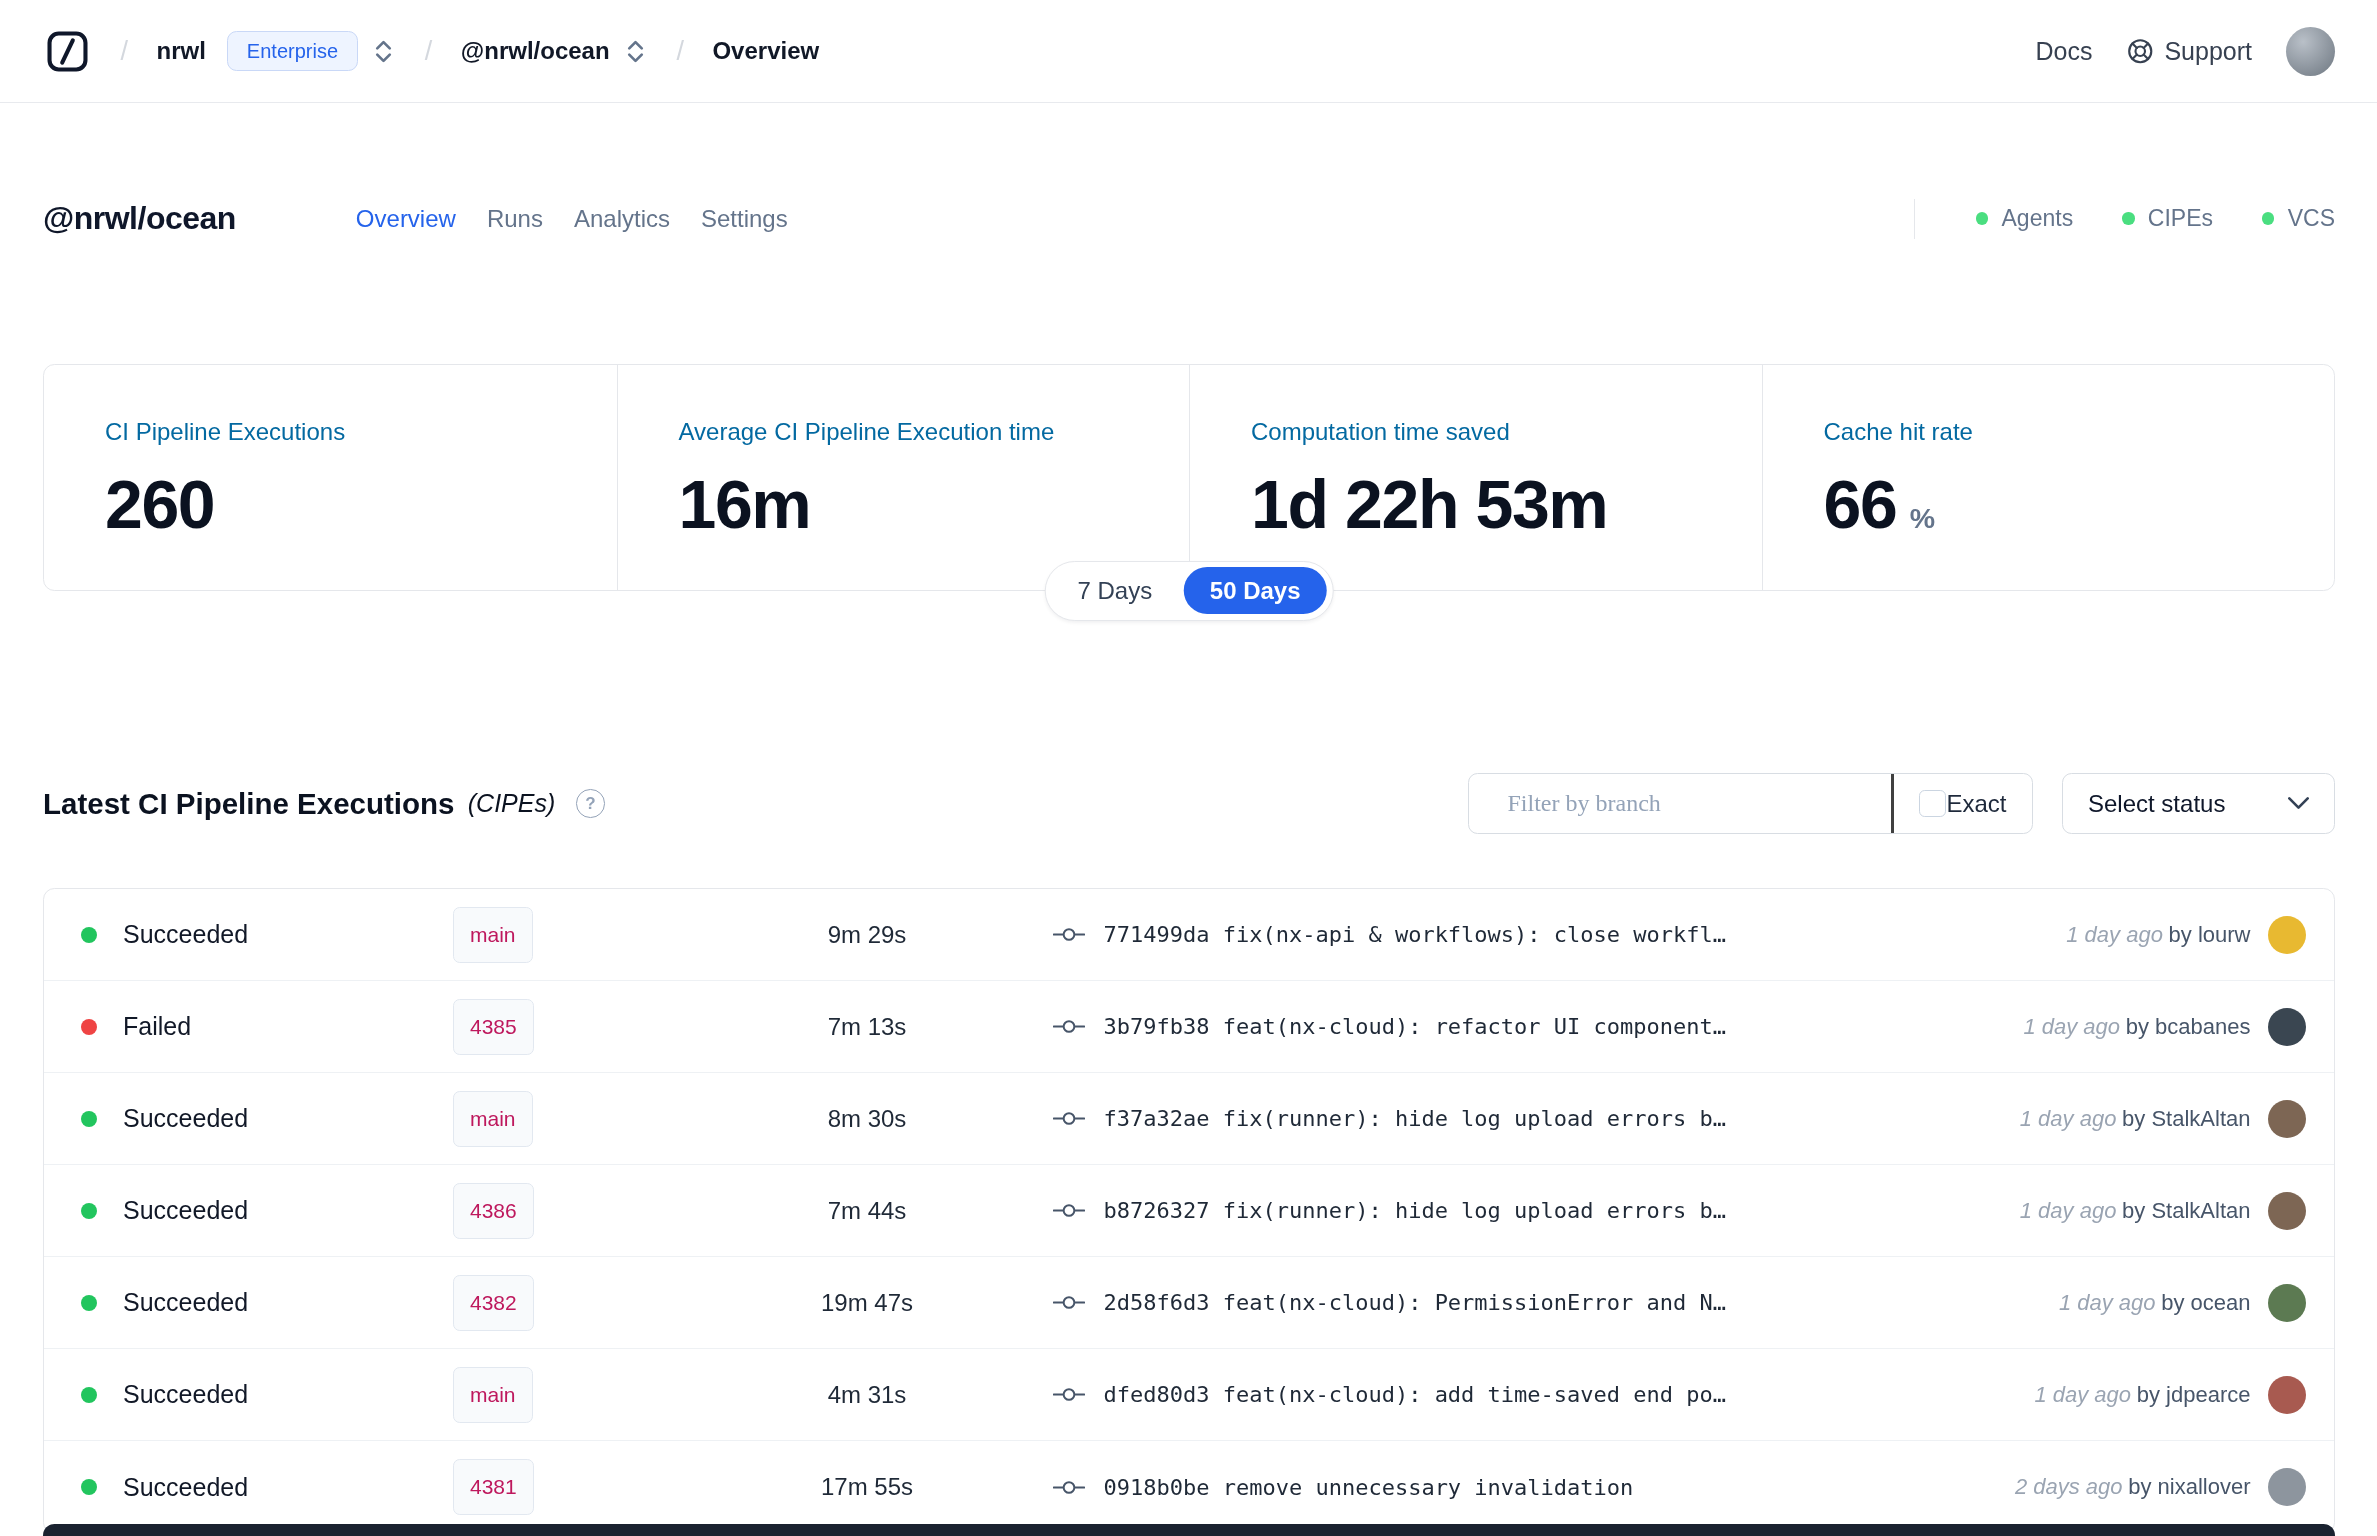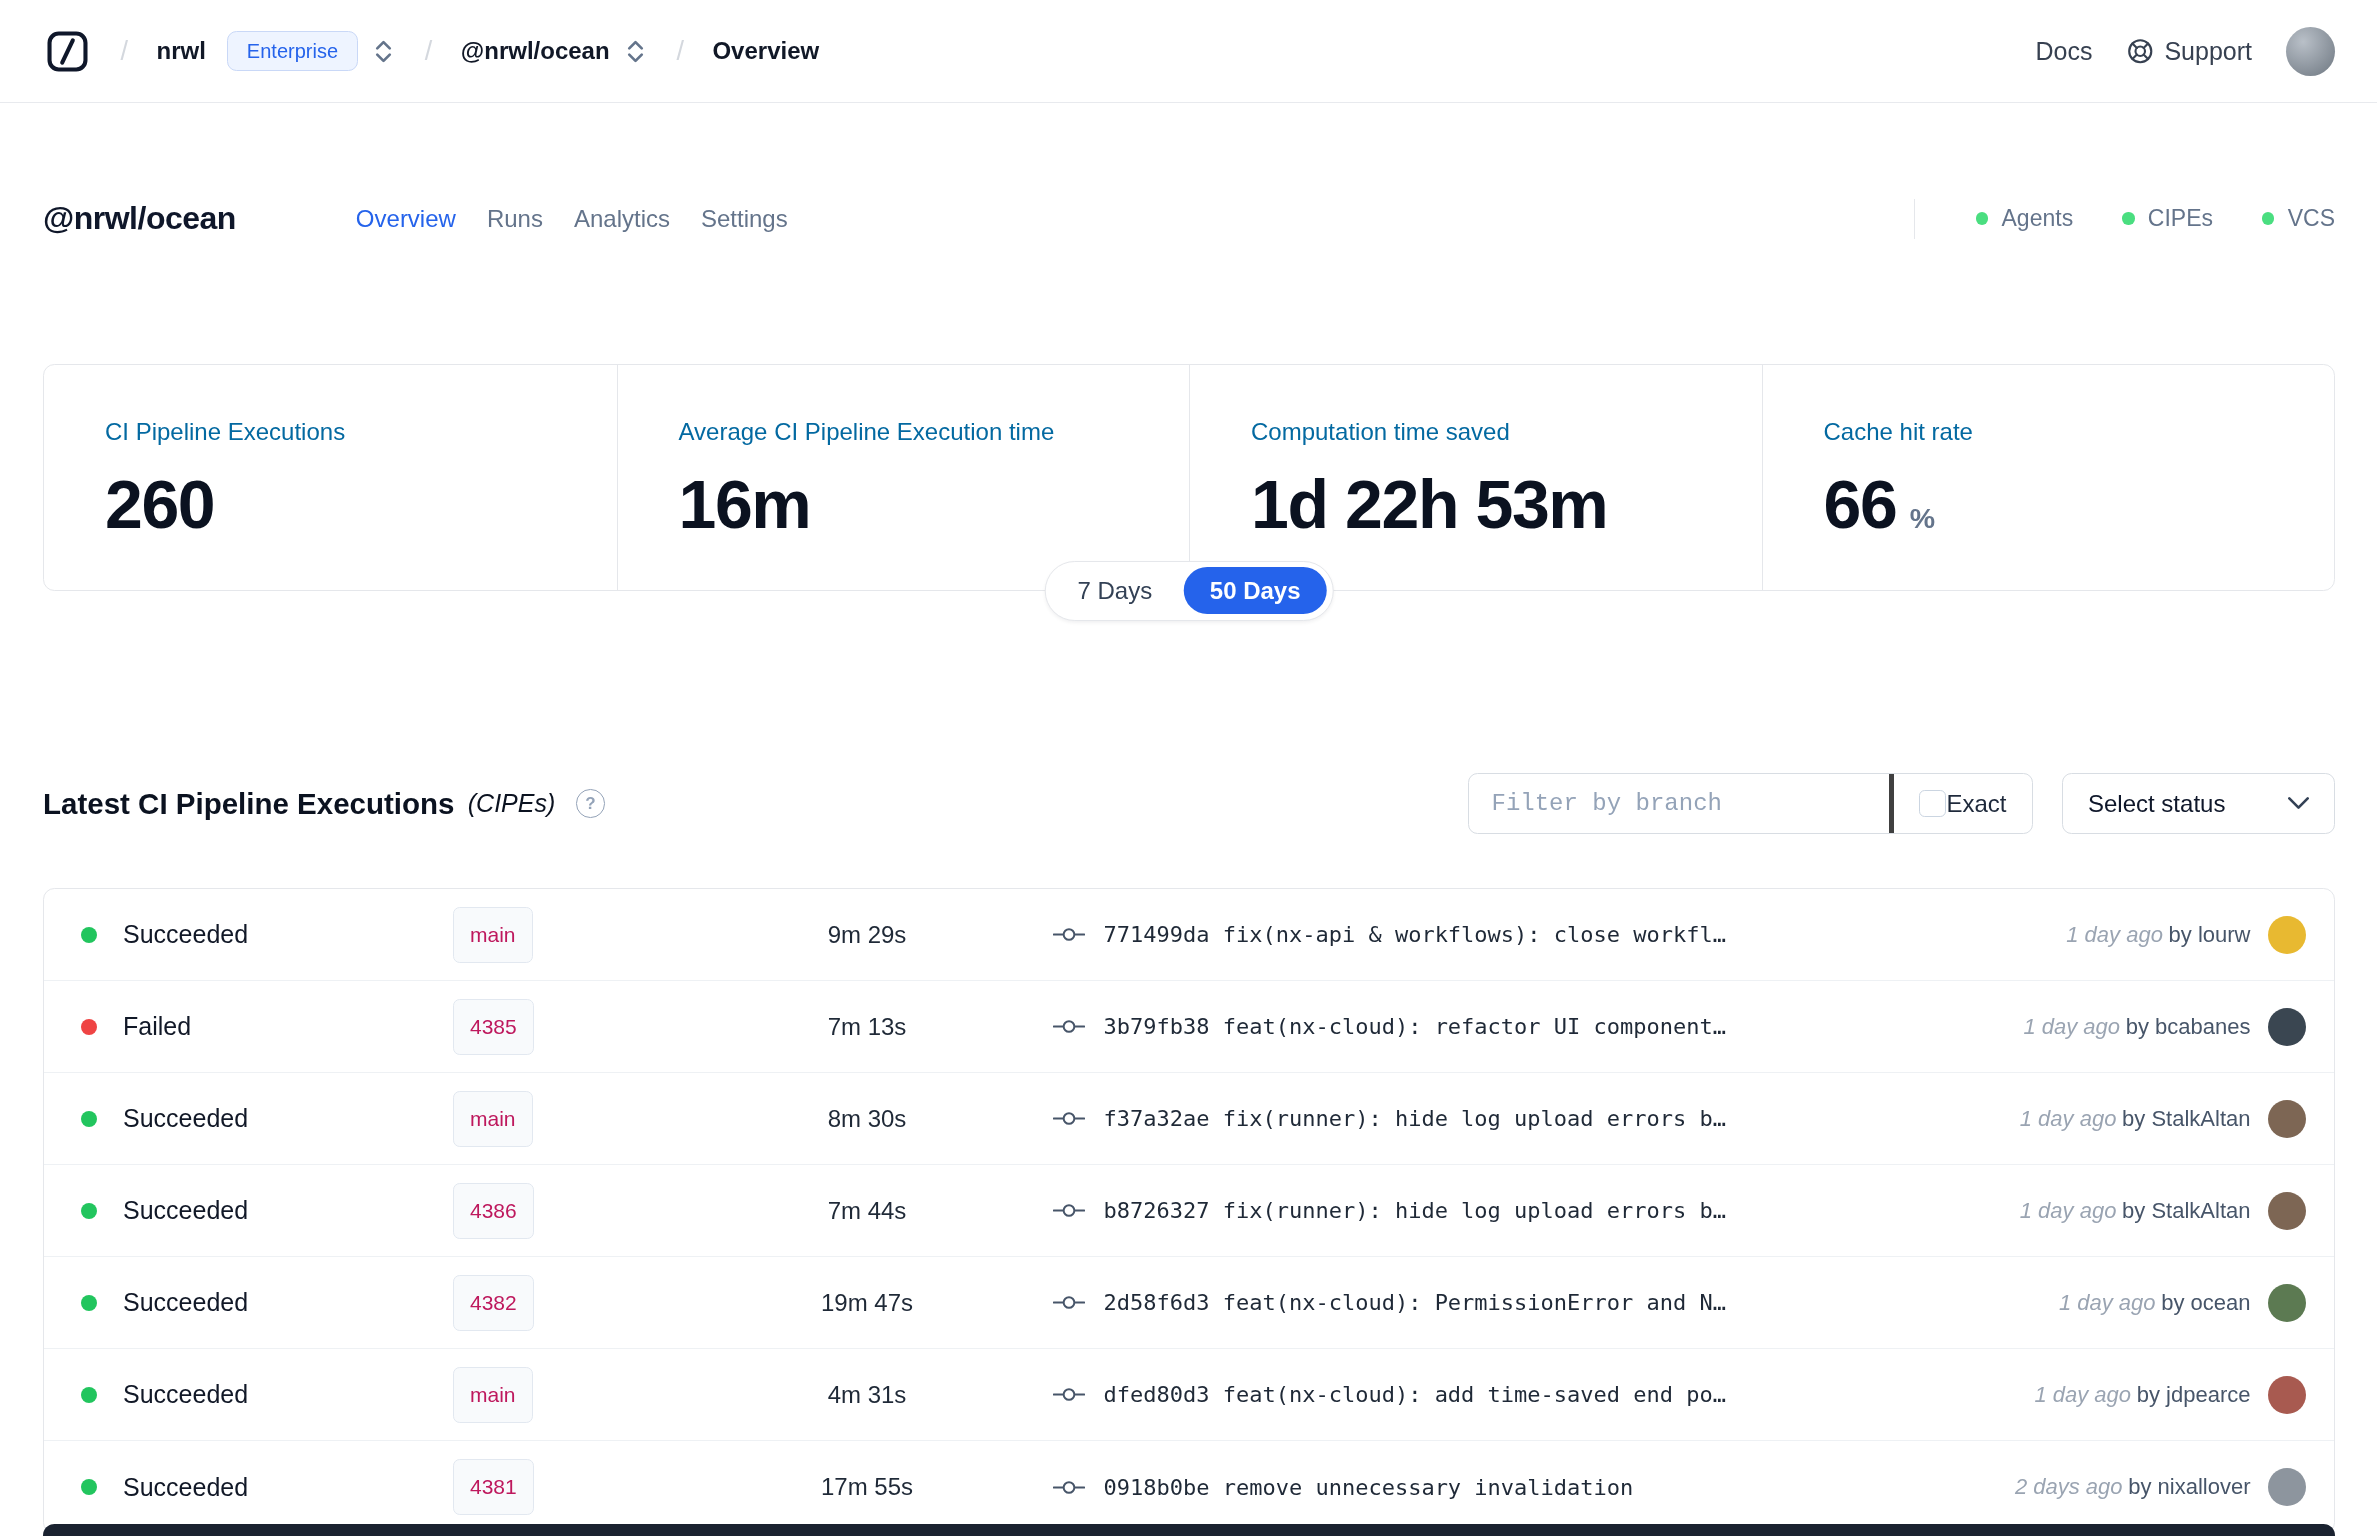--- a/index.html
+++ b/index.html
@@ -46,23 +46,23 @@
   .range-btn.active { background:#2563eb; color:#fff; font-weight:600; }
 
   
   .cipe-header { margin:182px 43px 0; display:flex; align-items:center; }
   .cipe-title-group { display:flex; align-items:center; gap:13.3px; }
   .cipe-title { font-size:29.5px; font-weight:700; color:#0b1220; }
   .cipe-suffix { font-size:25px; font-style:italic; font-weight:500; color:#0b1220; }
   .help { width:28.5px; height:28.5px; border:1.9px solid #94a3b8; border-radius:50%; color:#94a3b8; font-size:17px; font-weight:700; display:flex; align-items:center; justify-content:center; margin-left:7.6px; cursor:pointer; }
   .filters { margin-left:auto; display:flex; gap:29.5px; }
   .filter-group { display:flex; align-items:center; height:61px; border:1px solid #d8dde3; border-radius:9.5px; background:#fff; width:565px; overflow:hidden; }
-  .filter-input { flex:1; border:none; outline:none; font-size:24px; padding:0 23px; color:#0f172a; font-family:Liberation Mono, monospace; height:100%; min-width:0; background:transparent; }
+  .filter-input { flex:1; border:none; outline:none; font-size:24px; padding:0 23px; color:#0f172a; font-family:Liberation Serif, serif; height:100%; min-width:0; background:transparent;margin-left:16px; }
   .filter-input::placeholder { color:#94a3b8; }
-  .exact-seg { display:flex; align-items:center; gap:0; padding:0 25px; height:100%; border-left:5px solid #404040; }
+  .exact-seg { display:flex; align-items:center; gap:0; padding:0 25px; height:100%; border-left:3px solid #404040; }
   .checkbox { width:27px; height:27px; border:1.9px solid #cbd5e1; border-radius:5.7px; background:#fff; cursor:pointer; flex:none; }
   .exact-label { font-size:24px; color:#1e293b; white-space:nowrap; }
   .status-select { display:flex; align-items:center; justify-content:space-between; width:273px; height:61px; border:1px solid #d8dde3; border-radius:9.5px; background:#fff; padding:0 25px; font-family:inherit; font-size:24px; font-weight:500; color:#0f172a; cursor:pointer; }
 
   
   .cipe-table { margin:54px 43px 0; border:1px solid #e5e7eb; border-radius:11.4px; background:#fff; overflow:hidden; }
   .row { display:flex; align-items:center; height:92px; border-bottom:1px solid #eef1f4; padding:0 28.5px 0 37px; cursor:pointer; }
   .row:last-child { border-bottom:none; }
   .col-status { width:372px; display:flex; align-items:center; gap:26px; font-size:25px; color:#111827; flex:none; }
   .status-dot { width:16px; height:16px; border-radius:50%; flex:none; }

